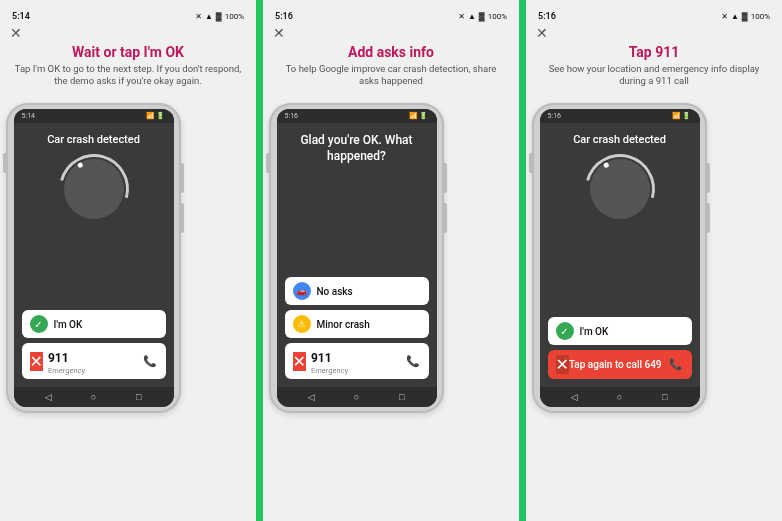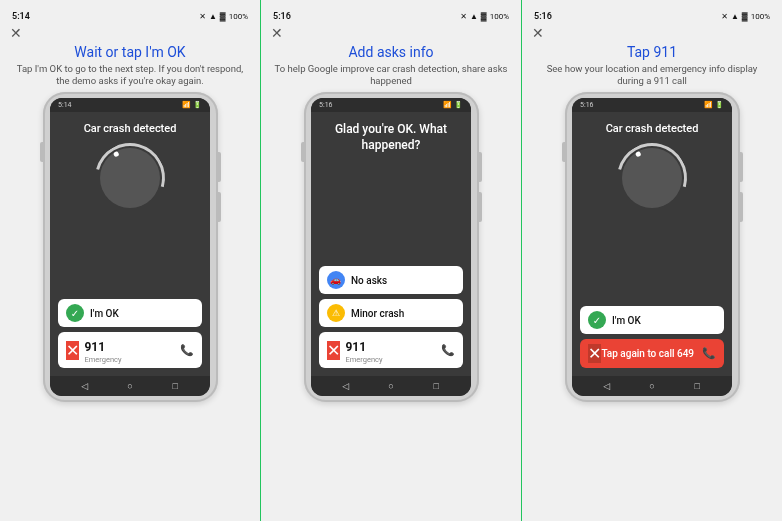--- a/index.html
+++ b/index.html
@@ -9,26 +9,25 @@
       background: #f0f0f0;
       display: flex;
       flex-direction: row;
       font-family: 'Roboto', Arial, sans-serif;
       overflow: hidden;
     }
     .phone-panel {
       flex: 1;
       display: flex;
       flex-direction: column;
-      align-items: center;
       padding: 8px 6px;
       background: #f0f0f0;
     }
     .phone-panel + .phone-panel {
-      border-left: 1px solid #22c55e;
+      border-left: 7px solid #22c55e;
     }
 
     
     .status-bar {
       width: 100%;
       display: flex;
       justify-content: space-between;
       align-items: center;
       padding: 2px 6px;
       font-size: 9px;
@@ -48,31 +47,31 @@
     .close-icon {
       font-size: 14px;
       color: #555;
       cursor: pointer;
       line-height: 1;
     }
 
     
     .panel-title {
       font-size: 14px;
-      font-weight: 400;
-      color: #1d4ed8;
+      font-weight: 700;
+      color: #be185d;
       text-align: center;
       margin: 2px 4px 2px;
       line-height: 1.2;
     }
     .panel-desc {
       font-size: 9.5px;
       color: #555;
       text-align: center;
-      margin: 0 6px 5px;
+      margin: 0 6px 16px;
       line-height: 1.3;
     }
 
     
     .phone-mockup {
       width: 175px;
       min-height: 310px;
       background: #d0d0d0;
       border-radius: 22px;
       padding: 6px 5px;

